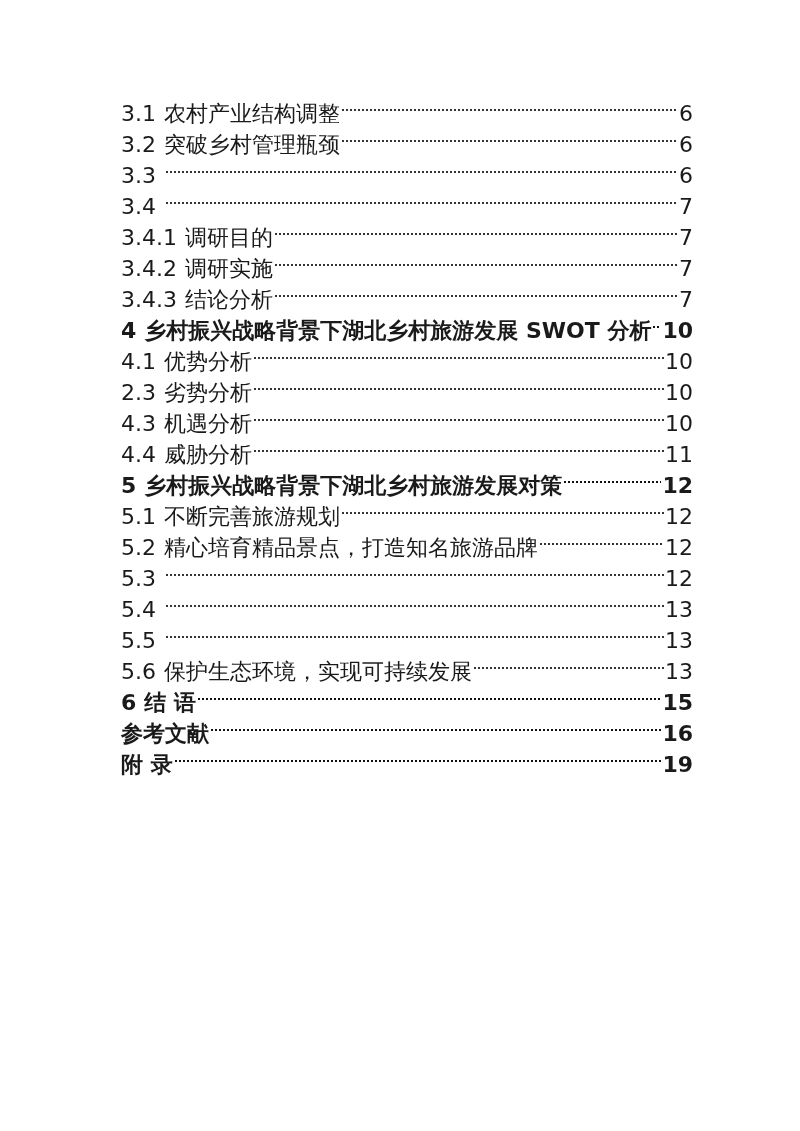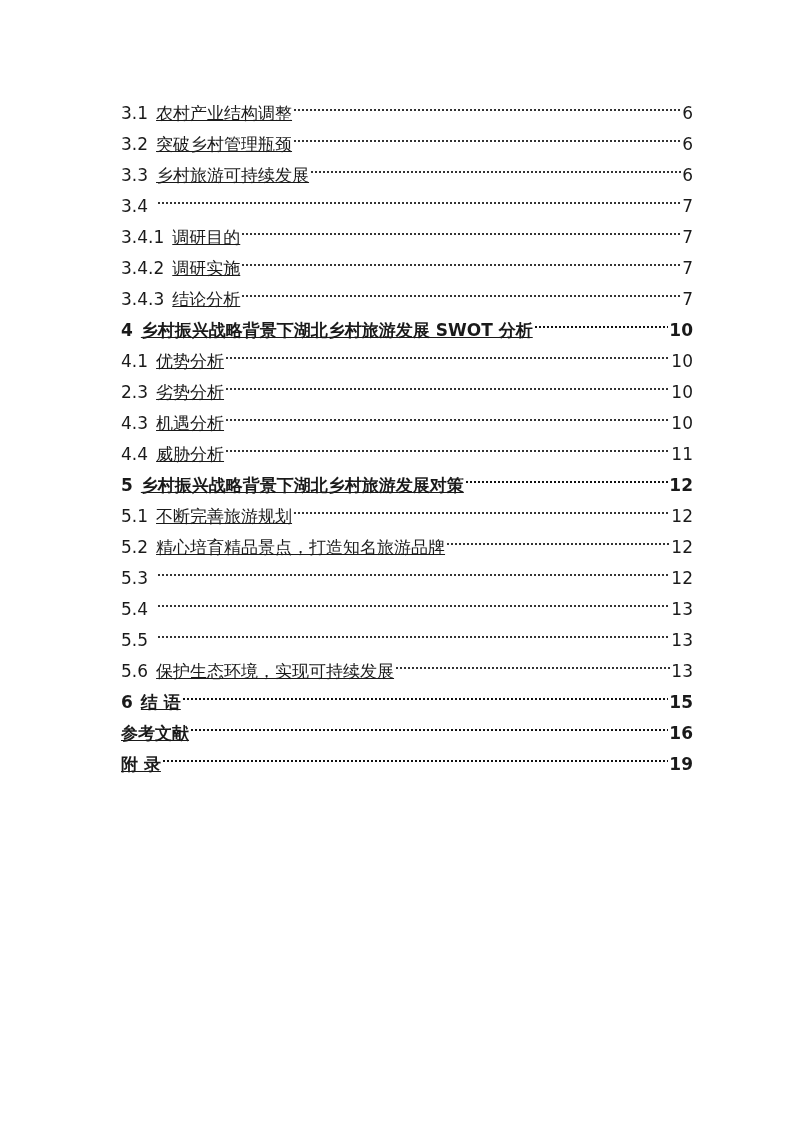--- a/index.html
+++ b/index.html
@@ -19,33 +19,32 @@
       position: absolute;
       left: 121px;
       top: 98px;
       width: 572px;
     }
     .toc-row {
       display: flex;
       align-items: baseline;
       height: 31px;
       line-height: 31px;
-      font-size: 17px;
+      font-size: 22px;
       white-space: nowrap;
     }
     .toc-row.bold {
       font-weight: bold;
     }
     .toc-num {
       flex: 0 0 auto;
       margin-right: 8px;
     }
     .toc-title {
       flex: 0 0 auto;
-      text-decoration: underline;
     }
     .toc-leader {
       flex: 1 1 auto;
       overflow: hidden;
       margin: 0 1px;
       position: relative;
       top: -4px;
       height: 2px;
       align-self: center;
       background-image: radial-gradient(circle, #333 0.9px, transparent 1.1px);
@@ -72,21 +71,20 @@
       <span class="toc-page">6</span>
     </div>
     <div class="toc-row">
       <span class="toc-num">3.2</span>
       <span class="toc-title">突破乡村管理瓶颈</span>
       <span class="toc-leader"></span>
       <span class="toc-page">6</span>
     </div>
     <div class="toc-row">
       <span class="toc-num">3.3</span>
-      <span class="toc-title">乡村旅游可持续发展</span>
       <span class="toc-leader"></span>
       <span class="toc-page">6</span>
     </div>
     <div class="toc-row">
       <span class="toc-num">3.4</span>
       <span class="toc-leader"></span>
       <span class="toc-page">7</span>
     </div>
     <div class="toc-row">
       <span class="toc-num">3.4.1</span>

